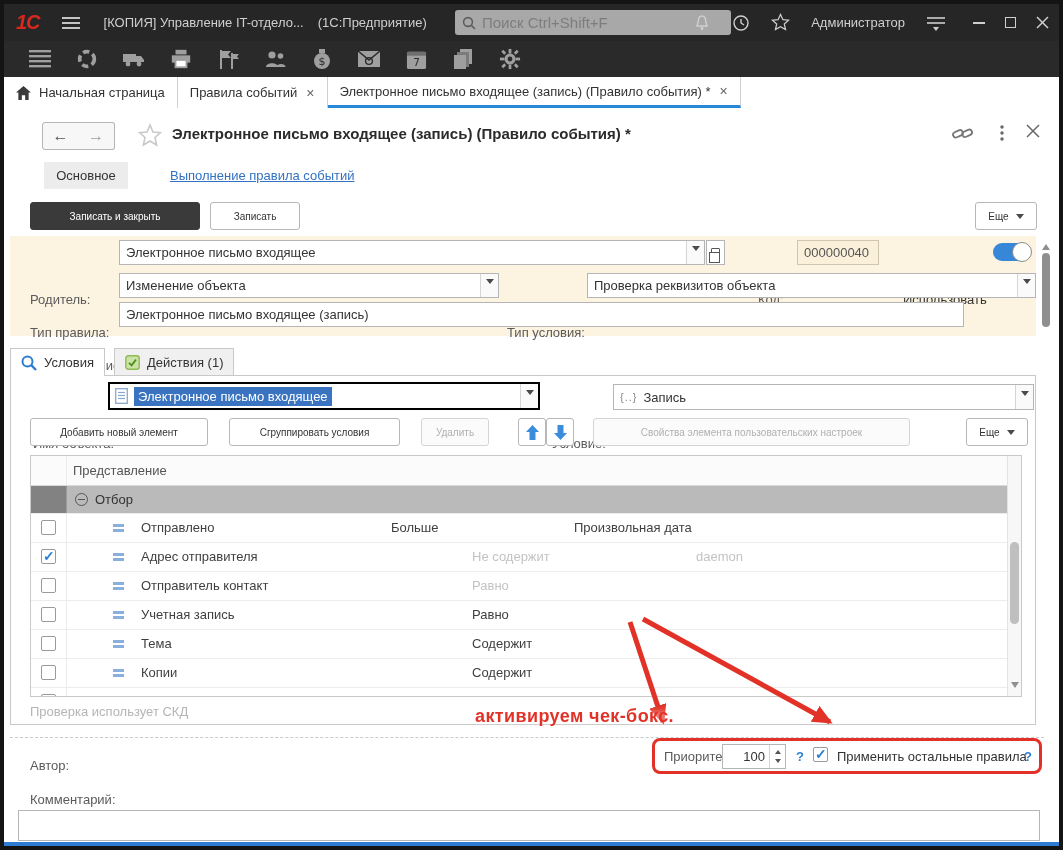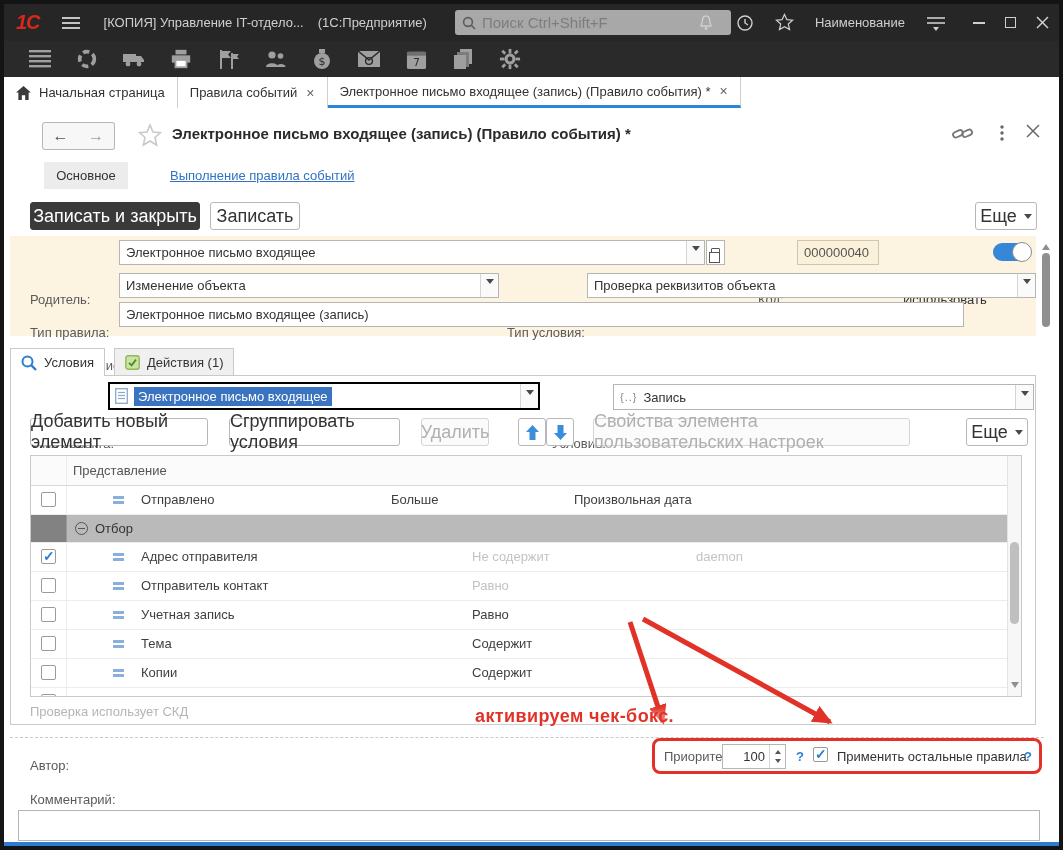--- a/index.html
+++ b/index.html
@@ -42,21 +42,21 @@
   .navbtn { top:14px; width:37px; height:28px; background:#f7f7f7; border:1px solid #b5b5b5; font-size:16px; display:flex; align-items:center; justify-content:center; cursor:pointer; }
   .navbtn.back { left:38px; border-radius:3px 0 0 3px; color:#555; }
   .navbtn.fwd  { left:74px; border-radius:0 3px 3px 0; border-left:none; color:#9f9f9f; }
   .hstar { left:134px; top:15px; }
   .htitle { left:168px; top:17px; font-size:15px; font-weight:bold; color:#2b2b2b; }
   .hicon { top:16px; cursor:pointer; }
 
   .navmain { left:40px; top:54px; width:84px; height:27px; background:#ececec; display:flex; align-items:center; justify-content:center; color:#333; cursor:pointer; }
   .navlink { left:166px; top:60px; color:#3272c2; text-decoration:underline; cursor:pointer; }
 
-  .btn { height:28px; border:1px solid #b7b7b7; border-radius:3px; background:#fff; color:#333; display:flex; align-items:center; justify-content:center; cursor:pointer; font-size:18px; }
+  .btn { height:28px; border:1px solid #b7b7b7; border-radius:3px; background:#fff; color:#333; display:flex; align-items:center; justify-content:center; cursor:pointer; font-size:10px; }
   .btn.dark { background:#3a3a3a; border-color:#3a3a3a; color:#fff; }
   .btn.disabled { color:#b0b0b0; border-color:#d5d5d5; background:#fbfbfb; cursor:default; }
   .car { display:inline-block; width:0; height:0; border:4px solid transparent; border-top:5px solid #4a4a4a; margin-left:7px; position:relative; top:2px; }
   .cmd-saveclose { left:26px; top:94px; width:170px; }
   .cmd-save { left:206px; top:94px; width:90px; }
   .cmd-more { left:971px; top:94px; width:62px; }
 
   
   .beige { left:6px; top:128px; width:1026px; height:100px; background:#fcf3e1; }
   .flabel { position:absolute; color:#5a5a5a;margin-top:47px; }
@@ -174,21 +174,21 @@
           <path d="M9 2 C6 2 5.3 5 5.3 7.5 L4 12 H14 L12.7 7.5 C12.7 5 12 2 9 2 Z" fill="none" stroke="#cfcfcf" stroke-width="1.4"></path>
           <circle cx="9" cy="14.5" r="1.4" fill="#cfcfcf"></circle>
         </svg>
       <svg width="18" height="18" viewBox="0 0 18 18">
           <circle cx="9" cy="9" r="7" fill="none" stroke="#cfcfcf" stroke-width="1.4"></circle>
           <polyline points="9,5 9,9 12,11" fill="none" stroke="#cfcfcf" stroke-width="1.4"></polyline>
         </svg>
       <svg width="19" height="19" viewBox="0 0 20 20">
           <path d="M10 1.5 L12.6 7 L18.5 7.6 L14 11.6 L15.3 17.5 L10 14.4 L4.7 17.5 L6 11.6 L1.5 7.6 L7.4 7 Z" fill="none" stroke="#cfcfcf" stroke-width="1.3"></path>
         </svg>
-      <span class="tb-user">Наименование</span>
+      <span class="tb-user">Администратор</span>
       <svg width="20" height="16" viewBox="0 0 20 16">
           <line x1="1" y1="3" x2="19" y2="3" stroke="#cfcfcf" stroke-width="1.6"></line>
           <line x1="1" y1="8" x2="19" y2="8" stroke="#cfcfcf" stroke-width="1.6"></line>
           <polygon points="7,12 13,12 10,16" fill="#cfcfcf"></polygon>
         </svg>
       <div class="winctl">
         <div class="ic-min"></div>
         <div class="ic-max"></div>
         <svg width="13" height="13" viewBox="0 0 13 13">
             <line x1="1" y1="1" x2="12" y2="12" stroke="#cfcfcf" stroke-width="1.5"></line>
@@ -434,37 +434,37 @@
     <div class="abs btn brow b-more2">
         <span>Еще</span>
         <span class="car"></span>
       </div>
 
     <div class="abs tbl">
       <div class="trow thead">
         <div class="cbcol"></div>
         <span class="hdr">Представление</span>
       </div>
-      <div class="trow tr">
-        <div class="cbcol">
-            <span class="cb"></span>
-          </div>
-        <svg class="minusico" width="12" height="11" viewBox="0 0 12 11">
-            <rect x="0" y="1" width="11" height="3" fill="#89b0dd"></rect>
-            <rect x="0" y="6" width="11" height="3" fill="#89b0dd"></rect>
-          </svg>
-        <span class="cell fld">Отправлено</span>
-        <span class="cell cond-a">Больше</span>
-        <span class="cell val-a">Произвольная дата</span>
-      </div>
-
       <div class="trow tgroup">
         <div class="gleft"></div>
         <span class="collapse"></span>
         <span class="gtext">Отбор</span>
+      </div>
+
+      <div class="trow tr">
+        <div class="cbcol">
+            <span class="cb"></span>
+          </div>
+        <svg class="minusico" width="12" height="11" viewBox="0 0 12 11">
+            <rect x="0" y="1" width="11" height="3" fill="#89b0dd"></rect>
+            <rect x="0" y="6" width="11" height="3" fill="#89b0dd"></rect>
+          </svg>
+        <span class="cell fld">Отправлено</span>
+        <span class="cell cond-a">Больше</span>
+        <span class="cell val-a">Произвольная дата</span>
       </div>
       <div class="trow tr">
         <div class="cbcol">
             <span class="cb checked"></span>
           </div>
         <svg class="minusico" width="12" height="11" viewBox="0 0 12 11">
             <rect x="0" y="1" width="11" height="3" fill="#89b0dd"></rect>
             <rect x="0" y="6" width="11" height="3" fill="#89b0dd"></rect>
           </svg>
         <span class="cell fld">Адрес отправителя</span>

